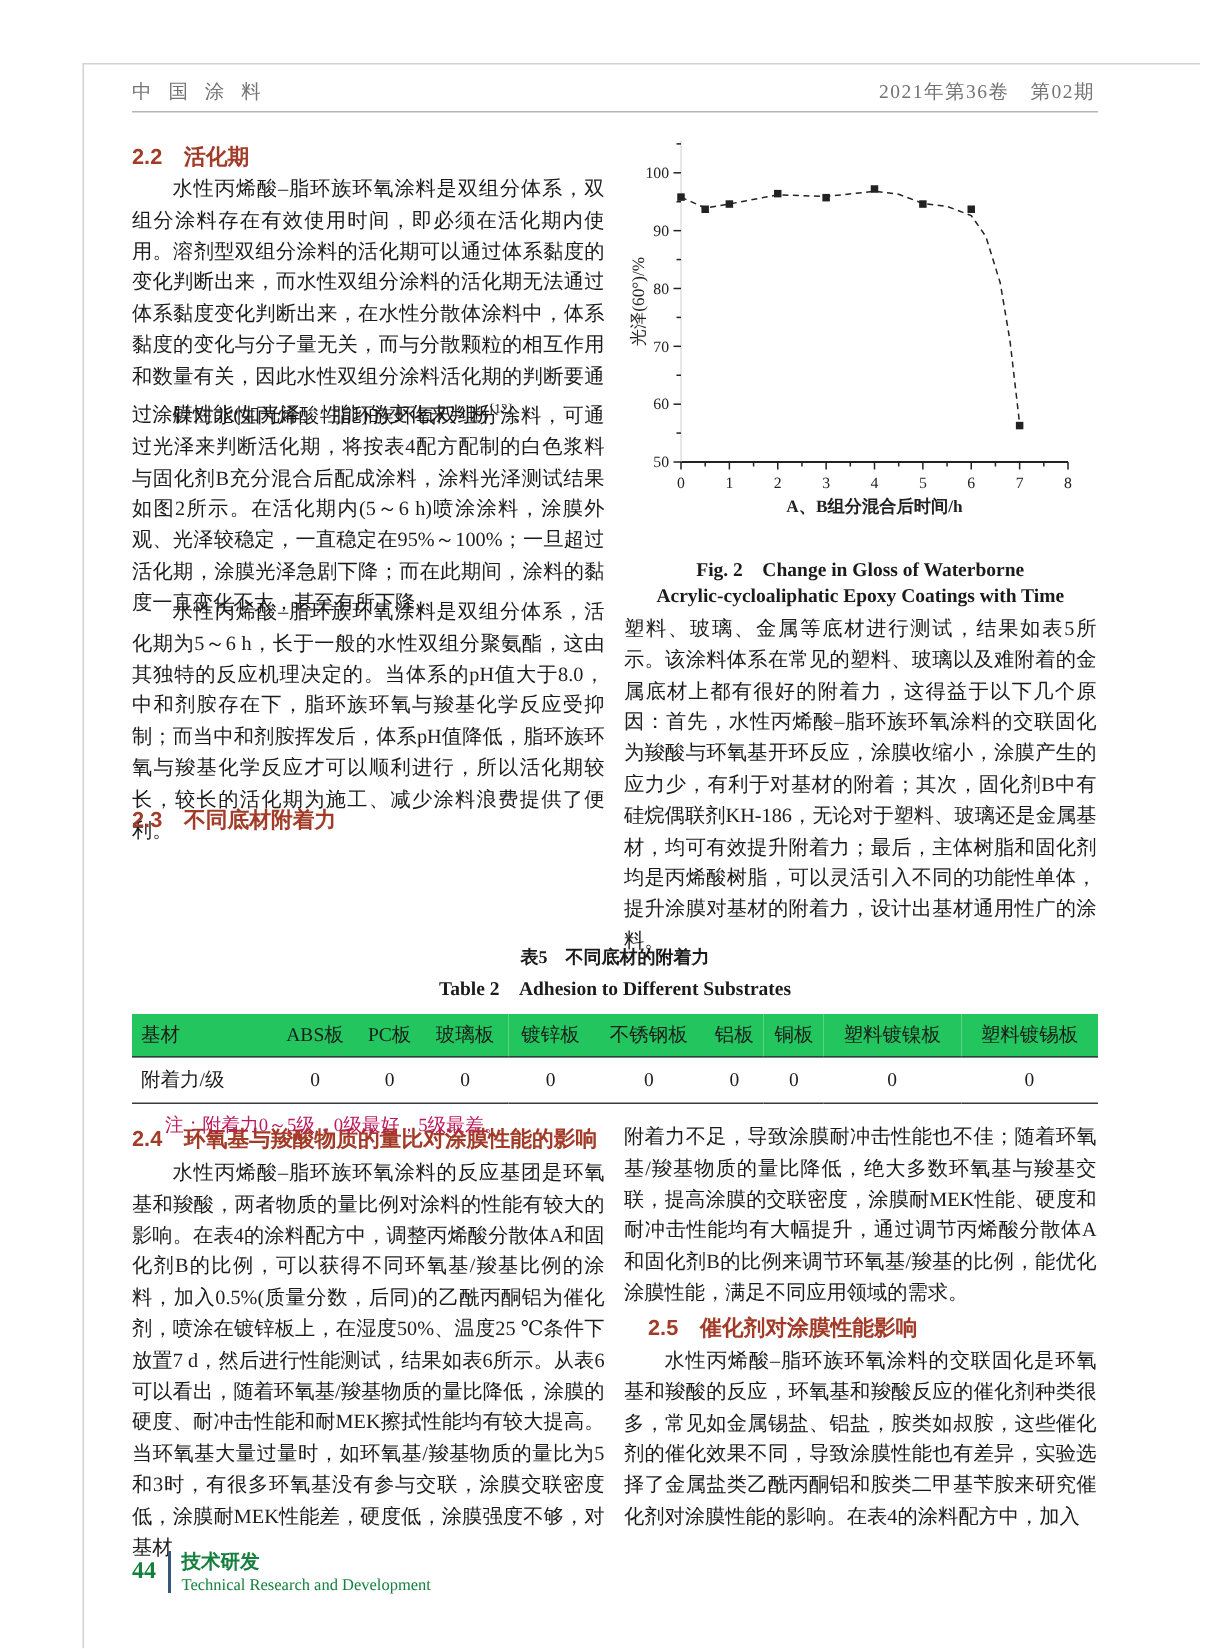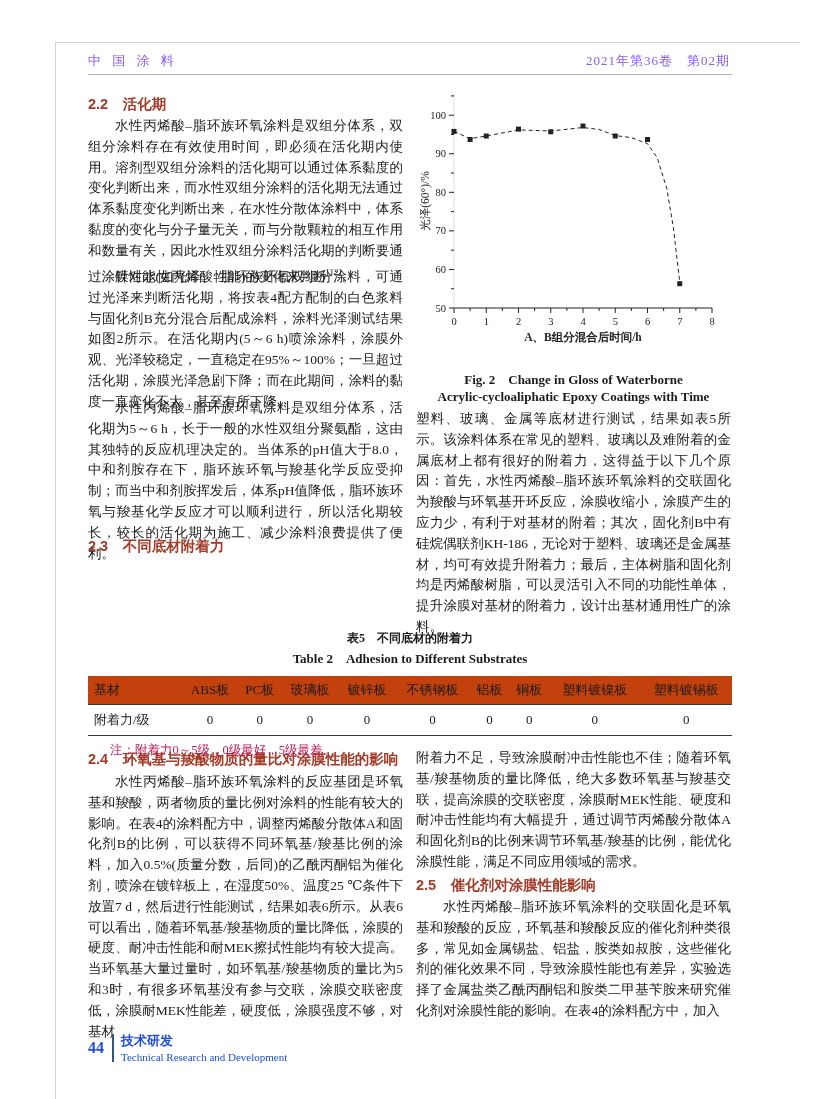--- a/index.html
+++ b/index.html
@@ -1,42 +1,42 @@
 <!DOCTYPE html>
 <html><head>
 <meta charset="utf-8">
 <style>
   html,body{margin:0;padding:0;background:#ffffff;}
   .page{position:relative;width:816px;height:1099px;background:#ffffff;overflow:hidden;
         font-family:"Liberation Serif","DejaVu Serif",serif;color:#1b1b1b;}
   .scanline{position:absolute;background:#d2d2d2;}
-  .jheader{position:absolute;top:52px;font-size:13px;color:#8b5cf6;}
+  .jheader{position:absolute;top:52px;font-size:13px;color:#737373;}
   .jheader.left{left:88px;letter-spacing:4px;}
   .jheader.right{right:86px;letter-spacing:1px;}
   .hrule{position:absolute;left:88px;top:74px;width:644px;height:1px;background:#b5b5b5;}
   .col{position:absolute;width:315px;text-align:justify;}
   .lcol{left:88px;}
   .rcol{left:416px;}
   .heading{position:absolute;font-weight:bold;font-size:14.5px;color:#a23b28;
            font-family:"Liberation Sans","DejaVu Sans",sans-serif;white-space:nowrap;}
   .para{font-size:13.5px;line-height:20.8px;}
   .indent{text-indent:2em;}
   sup{font-size:9px;}
   .figcap{position:absolute;left:416px;width:315px;text-align:center;font-weight:bold;}
   .figcap.cn{font-size:13.5px;}
   .figcap.en{font-size:13px;}
   .tablewrap{position:absolute;left:88px;top:630px;width:644px;}
   .tbl-title{text-align:center;font-weight:bold;font-size:12px;}
   .tbl-title.en{font-size:13px;margin-top:3px;}
   table{border-collapse:collapse;width:100%;margin-top:8px;font-size:13px;}
-  thead th{background:#c2410c;font-weight:normal;padding:5px 2px;border-bottom:1px solid #3a3a3a;}
+  thead th{background:#22c55e;font-weight:normal;padding:5px 2px;border-bottom:1px solid #3a3a3a;}
   tbody td{padding:6px 2px;text-align:center;border-bottom:1.5px solid #3a3a3a;}
   th.first,td.first{text-align:left;padding-left:6px;width:86px;}
   .tbl-note{margin-top:6px;padding-left:22px;font-size:12.5px;color:#be185d;}
-  .footer{position:absolute;left:88px;top:1032px;display:flex;align-items:center;color:#1d4ed8;}
+  .footer{position:absolute;left:88px;top:1032px;display:flex;align-items:center;color:#15803d;}
   .footer .pagenum{font-size:16px;font-weight:bold;margin-right:8px;}
   .footer .bar{width:2px;height:28px;background:#33567a;margin-right:7px;}
   .footer .col-cn{font-size:13px;font-weight:bold;font-family:"Liberation Sans","DejaVu Sans",sans-serif;}
   .footer .col-en{font-size:11px;margin-top:1px;}
   .chartbox{position:absolute;left:418px;top:86px;width:302px;height:262px;}
 </style>
 </head>
 <body>
 
 <div class="page">
@@ -117,21 +117,21 @@
         <rect x="194.75" y="47.528828828828864" width="5" height="5" fill="#222222"></rect>
         <rect x="227" y="50.999099099099084" width="5" height="5" fill="#222222"></rect>
         <rect x="259.25" y="195.20810810810812" width="5" height="5" fill="#222222"></rect>
       </svg>
   </div>
   <div class="figcap en" style="top:371px;">Fig. 2　Change in Gloss of Waterborne</div>
   <div class="figcap en" style="top:389px;">Acrylic-cycloaliphatic Epoxy Coatings with Time</div>
 
   <div class="col rcol para" style="top:409px;">塑料、玻璃、金属等底材进行测试，结果如表5所示。该涂料体系在常见的塑料、玻璃以及难附着的金属底材上都有很好的附着力，这得益于以下几个原因：首先，水性丙烯酸–脂环族环氧涂料的交联固化为羧酸与环氧基开环反应，涂膜收缩小，涂膜产生的应力少，有利于对基材的附着；其次，固化剂B中有硅烷偶联剂KH-186，无论对于塑料、玻璃还是金属基材，均可有效提升附着力；最后，主体树脂和固化剂均是丙烯酸树脂，可以灵活引入不同的功能性单体，提升涂膜对基材的附着力，设计出基材通用性广的涂料。</div>
   <div class="col rcol para" style="top:748px;">附着力不足，导致涂膜耐冲击性能也不佳；随着环氧基/羧基物质的量比降低，绝大多数环氧基与羧基交联，提高涂膜的交联密度，涂膜耐MEK性能、硬度和耐冲击性能均有大幅提升，通过调节丙烯酸分散体A和固化剂B的比例来调节环氧基/羧基的比例，能优化涂膜性能，满足不同应用领域的需求。</div>
-  <div class="heading" style="left:416px;top:876px;">2.5　催化剂对涂膜性能影响</div>
+  <div class="heading" style="left:432px;top:876px;">2.5　催化剂对涂膜性能影响</div>
   <div class="col rcol para indent" style="top:897px;">水性丙烯酸–脂环族环氧涂料的交联固化是环氧基和羧酸的反应，环氧基和羧酸反应的催化剂种类很多，常见如金属锡盐、铝盐，胺类如叔胺，这些催化剂的催化效果不同，导致涂膜性能也有差异，实验选择了金属盐类乙酰丙酮铝和胺类二甲基苄胺来研究催化剂对涂膜性能的影响。在表4的涂料配方中，加入</div>
 
   <div class="tablewrap">
     <div class="tbl-title">表5　不同底材的附着力</div>
     <div class="tbl-title en">Table 2　Adhesion to Different Substrates</div>
     <table>
       <thead>
         <tr>
           <th class="first">基材</th>
           <th>ABS板</th>

